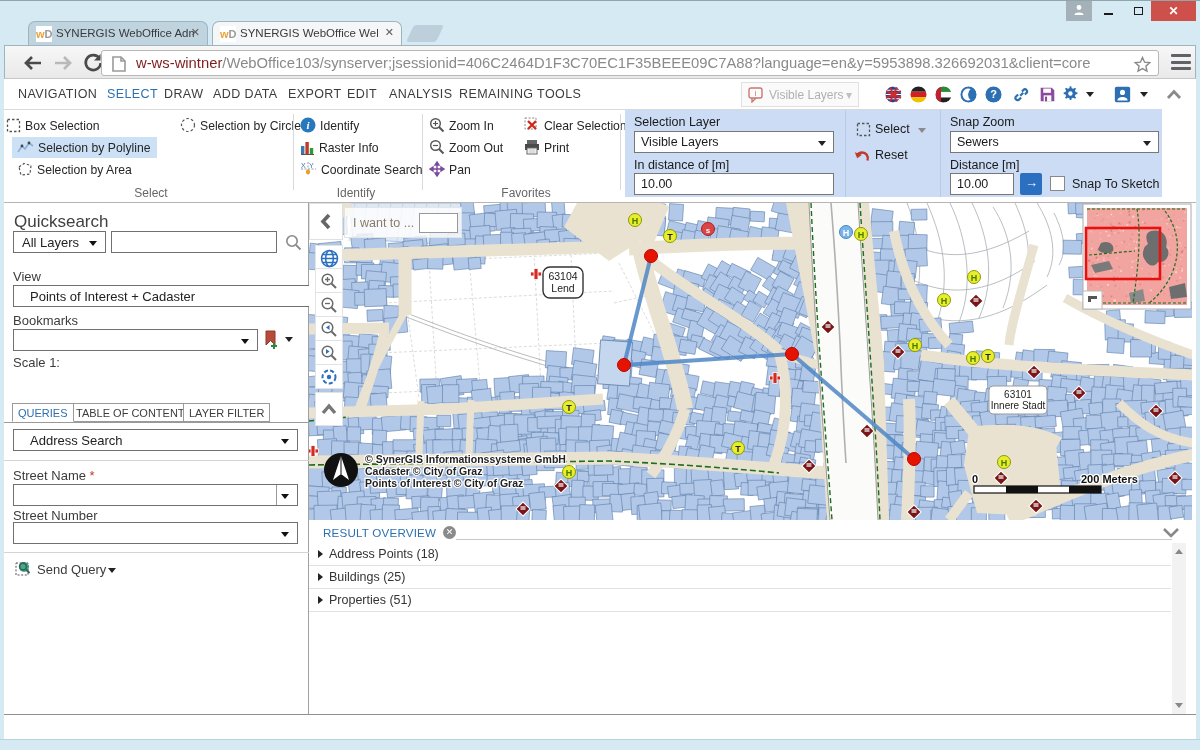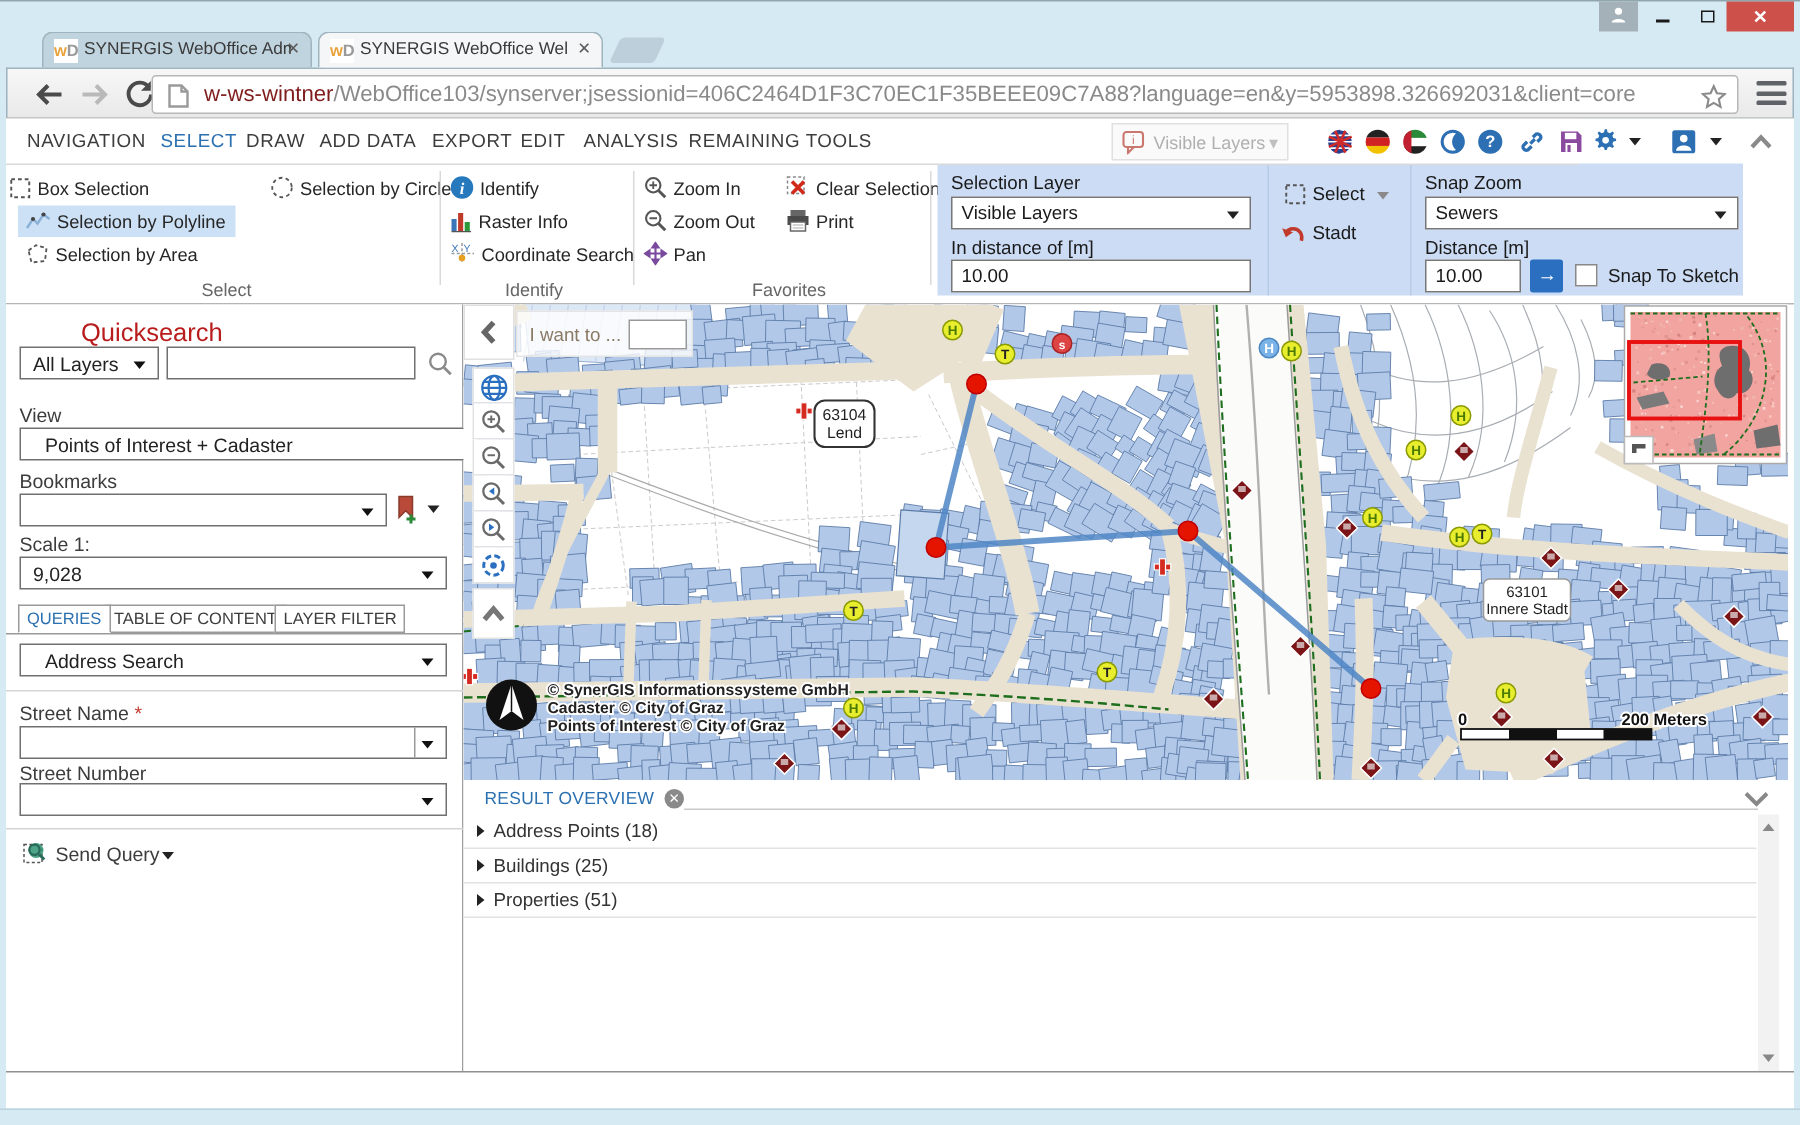--- a/index.html
+++ b/index.html
@@ -51,21 +51,21 @@
 .bp-lbl { position:absolute; }
 .bp-box { position:absolute; background:#fff; border:1px solid #777; }
 .bp-arrow { position:absolute; width:0; height:0; border-left:4.5px solid transparent; border-right:4.5px solid transparent; border-top:5px solid #222; }
 
 
 #sidebar { position:absolute; left:4px; top:203px; width:305px; height:511px; background:#fff; border-right:1px solid #a0a0a0; font-size:13px; color:#3c3c3c; }
 .sb-lbl { position:absolute; }
 .sel { position:absolute; background:#fff; border:1px solid #707070; height:22px; }
 .sel .txt { position:absolute; left:8px; top:3px; font-size:13px; color:#222; }
 .sel .arr { position:absolute; right:8px; top:9px; width:0; height:0; border-left:4.5px solid transparent; border-right:4.5px solid transparent; border-top:5px solid #111; }
-#qs-title { position:absolute; left:10px; top:9px; font-size:17px; color:#b91c1c;margin-left:40px; }
+#qs-title { position:absolute; left:10px; top:9px; font-size:17px; color:#404040; }
 .stabs { position:absolute; left:8px; top:200px; height:20px; font-size:12px; }
 .stab { position:absolute; top:200px; height:19px; line-height:19px; padding:0 5px; border:1px solid #9a9a9a; background:#fff; white-space:nowrap; font-size:11px; }
 .hr { position:absolute; left:0; width:305px; height:1px; background:#d4d4d4; }
 
 
 #map { position:absolute; left:309px; top:203px; width:883px; height:317px; overflow:hidden; background:#fff; }
 #collapsebtn { position:absolute; left:309px; top:203px; width:34px; height:37px; background:#fff; border:1px solid #e0e0e0; z-index:5; }
 #iwant { position:absolute; left:344px; top:207px; width:118px; height:31px; background:rgba(255,255,255,0.78); border:1px solid #e4e4e4; z-index:5; font-size:12.5px; color:#8a7a66; }
 #iwant span { position:absolute; left:8px; top:8px; }
 #iwant .ib { position:absolute; left:74px; top:5px; width:39px; height:20px; background:#fff; border:1px solid #999; }
@@ -314,21 +314,21 @@
 
     <svg style="position:absolute;left:231px;top:13px" width="15" height="15" viewBox="0 0 15 15">
         <rect x="1.5" y="1.5" width="12" height="12" fill="none" stroke="#555" stroke-width="1.3" stroke-dasharray="2.5,2"></rect>
       </svg>
     <div class="bp-lbl" style="left:250px;top:13px">Select</div>
     <div class="bp-arrow" style="left:293px;top:19px;border-top-color:#8a8a8a"></div>
     <svg style="position:absolute;left:229px;top:39px" width="17" height="16" viewBox="0 0 17 16">
         <path d="M13.5,12.5 C14.8,8 12,4.5 8.2,4.5 C5.5,4.5 3.8,5.8 2.8,7.6" fill="none" stroke="#c0392b" stroke-width="2.4"></path>
         <path d="M0.8,4.2 L3.2,10.2 L8,6.8 Z" fill="#c0392b"></path>
       </svg>
-    <div class="bp-lbl" style="left:250px;top:39px">Stadt</div>
+    <div class="bp-lbl" style="left:250px;top:39px">Reset</div>
 
     <div style="position:absolute;left:315px;top:0;width:1px;height:88px;background:#b8cbe6"></div>
 
     <div class="bp-lbl" style="left:325px;top:6px">Snap Zoom</div>
     <div class="bp-box" style="left:325px;top:22px;width:209px;height:22px">
         <span style="position:absolute;left:6px;top:3px">Sewers</span>
         <div class="bp-arrow" style="right:7px;top:9px"></div>
       </div>
     <div class="bp-lbl" style="left:325px;top:49px">Distance [m]</div>
     <div class="bp-box" style="left:325px;top:64px;width:64px;height:22px">
@@ -364,24 +364,20 @@
   <div class="sel" style="left:9px;top:126px;width:245px">
       <span class="arr"></span>
     </div>
   <svg style="position:absolute;left:258px;top:127px" width="19" height="20" viewBox="0 0 19 20">
       <path d="M4,1 L13,1 L13,15 L8.5,10.5 L4,15 Z" fill="#b94a3a" stroke="#8a3a2a" stroke-width="1"></path>
       <path d="M12,13 L12,19 M9,16 L15,16" stroke="#2a8a3a" stroke-width="2"></path>
     </svg>
   <div class="bp-arrow" style="left:281px;top:134px;border-top-color:#222;position:absolute"></div>
 
   <div class="sb-lbl" style="left:9px;top:152px">Scale 1:</div>
-  <div class="sel" style="left:9px;top:168px;width:285px">
-      <span class="txt">9,028</span>
-      <span class="arr"></span>
-    </div>
 
   <div class="stab" style="left:8px;border-bottom:1px solid #fff;color:#2b70b0;z-index:2">QUERIES</div>
   <div class="stab" style="left:66px">TABLE OF CONTENT</div>
   <div class="stab" style="left:179px">LAYER FILTER</div>
   <div class="stabs"></div>
   <div class="hr" style="top:219px;background:#9a9a9a"></div>
 
   <div class="sel" style="left:9px;top:226px;width:285px">
       <span class="txt" style="left:16px">Address Search</span>
       <span class="arr"></span>

